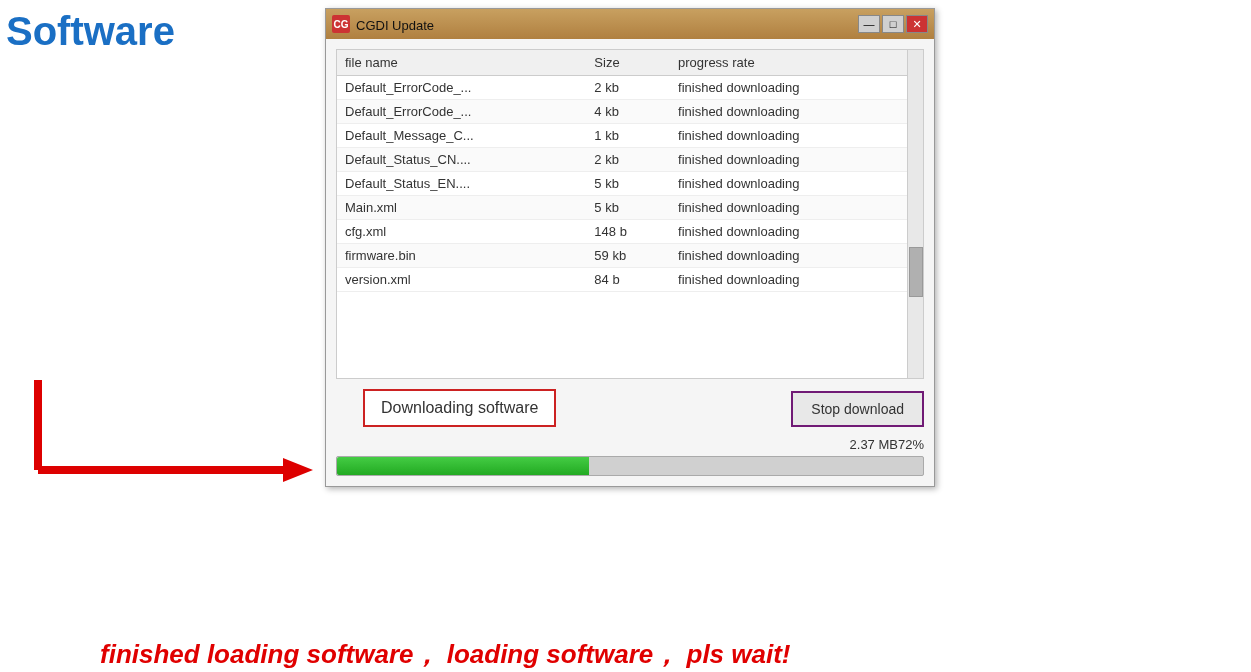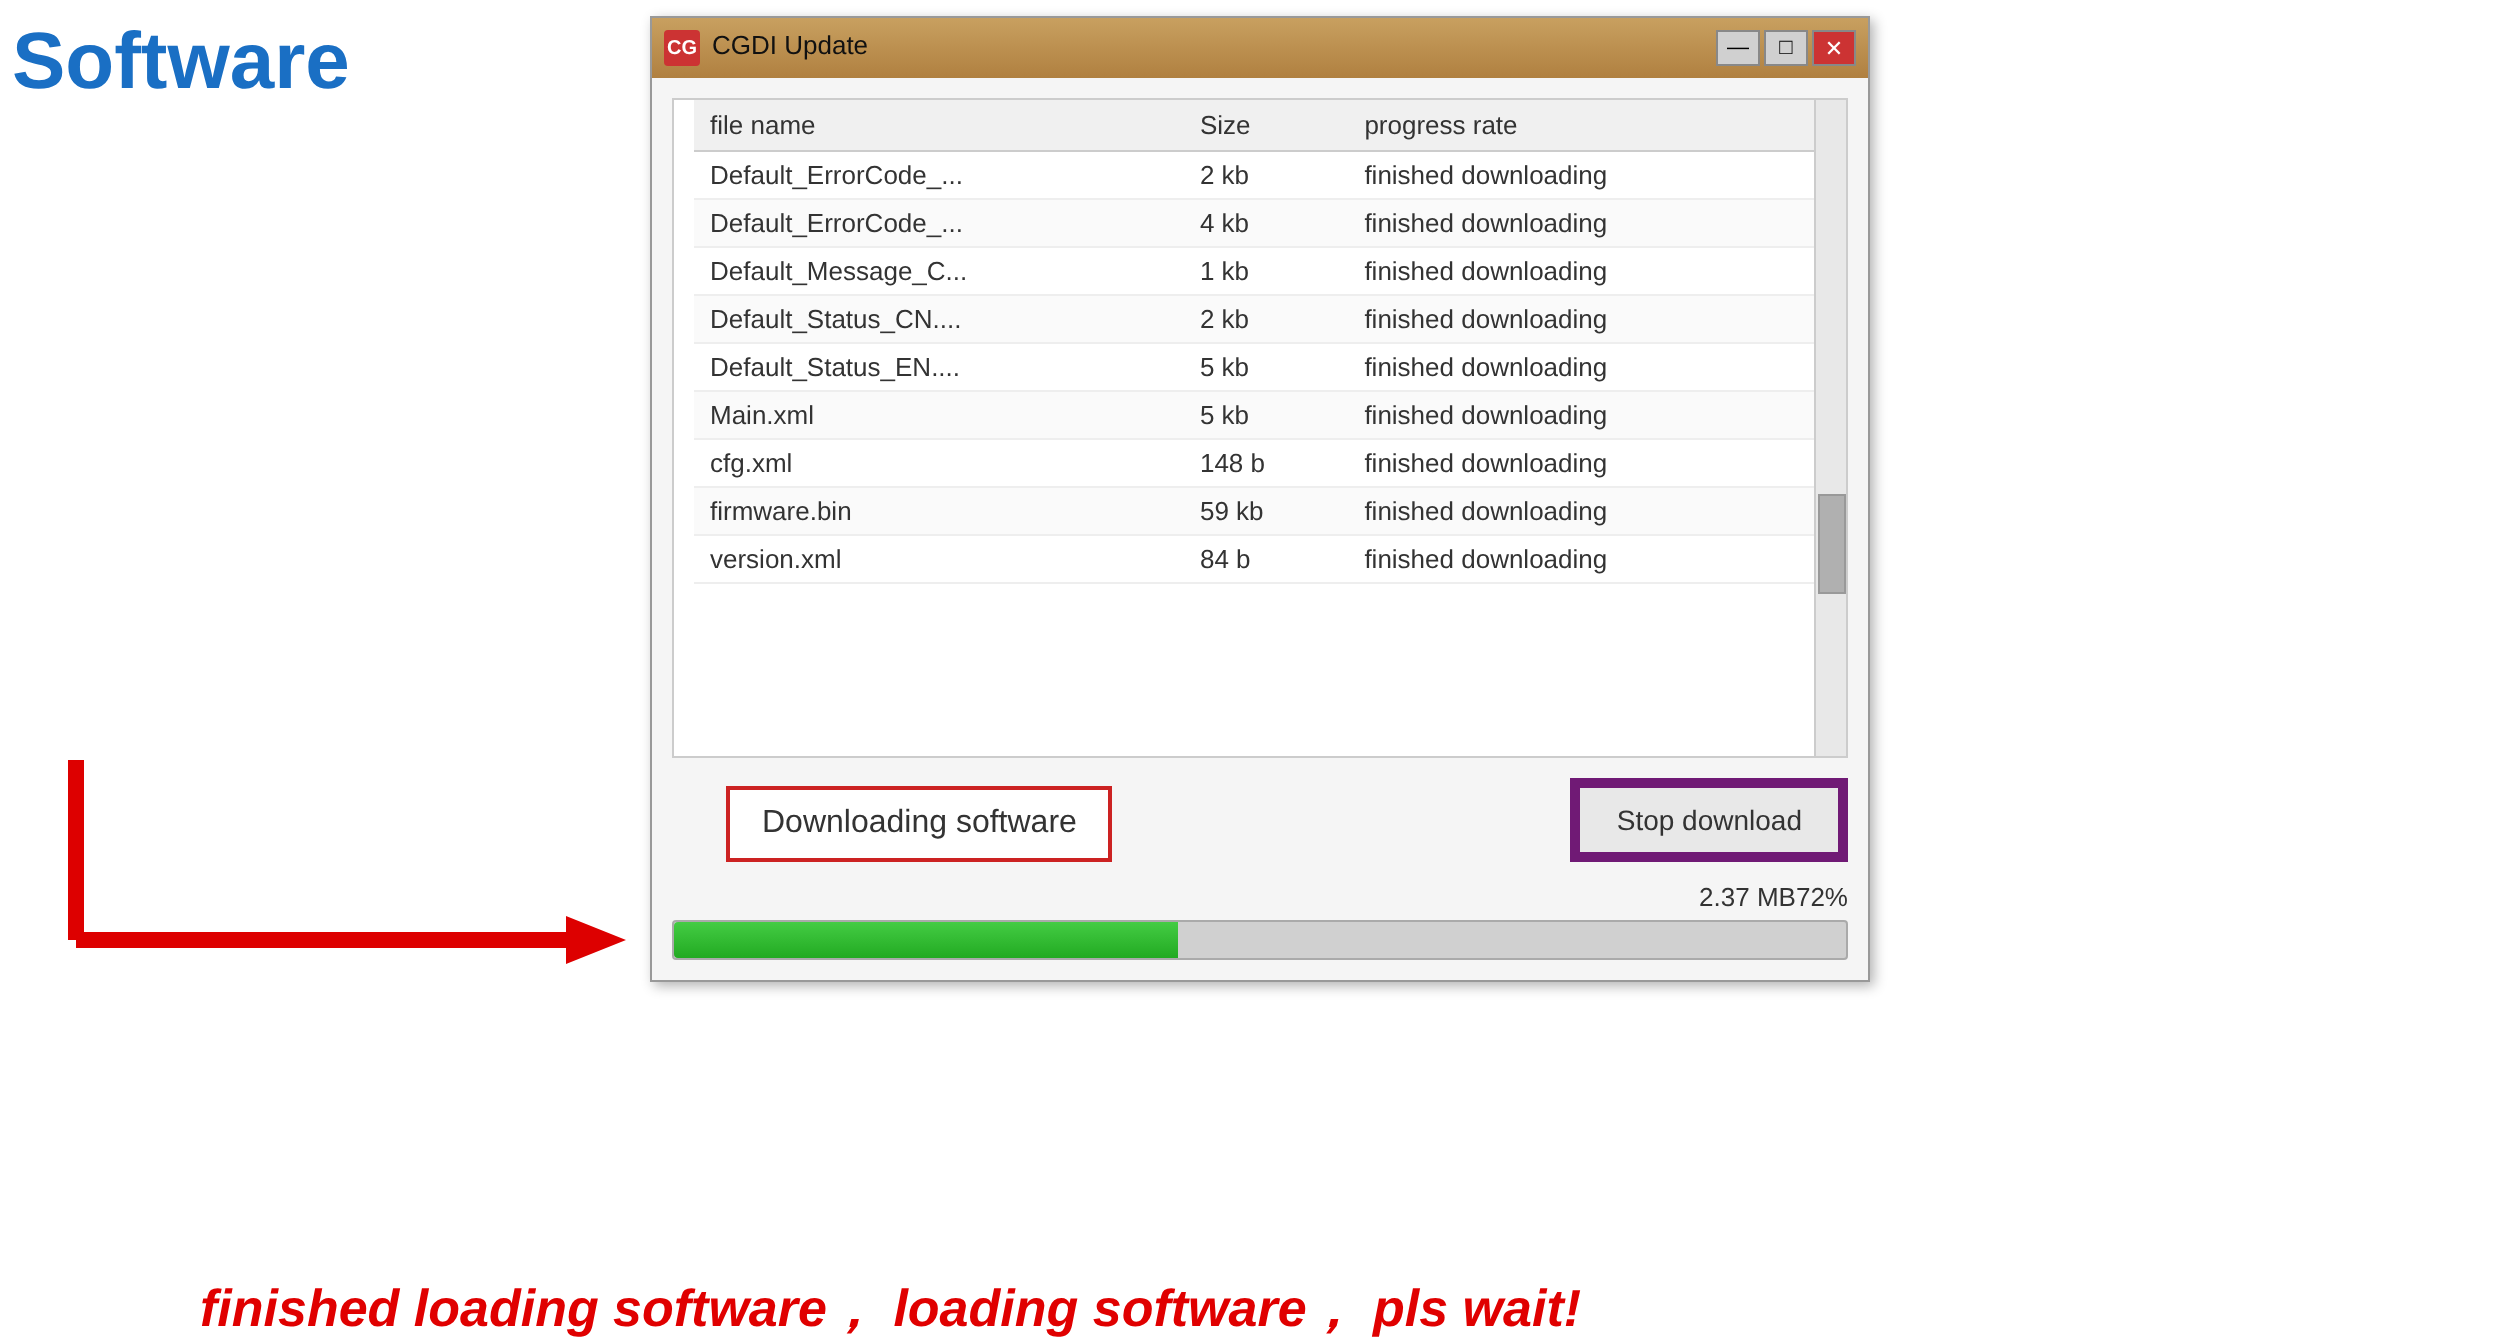--- a/index.html
+++ b/index.html
@@ -50,21 +50,21 @@
       height: 30px;
       background: linear-gradient(to bottom, #c8a060, #b08040);
       display: flex;
       align-items: center;
       justify-content: space-between;
       padding: 0 6px;
     }
 
     .title-bar-left {
       display: flex;
-      align-items: flex-start;
+      align-items: flex-end;
       gap: 6px;
     }
 
     .title-icon {
       width: 18px;
       height: 18px;
       background: #cc3333;
       border-radius: 2px;
       display: flex;
       align-items: center;
@@ -108,21 +108,20 @@
       padding: 10px;
     }
 
     
     .file-table-container {
       background: white;
       border: 1px solid #ccc;
       height: 330px;
       overflow: hidden;
       position: relative;
-      padding-left: 10px;
     }
 
     .file-table {
       width: 100%;
       border-collapse: collapse;
       font-size: 13px;
     }
 
     .file-table thead tr {
       background: #f0f0f0;
@@ -182,21 +181,21 @@
       border: 2px solid #cc2222;
       padding: 8px 16px;
       font-size: 16px;
       color: #333;
       background: white;
     }
 
     .stop-btn {
       padding: 8px 18px;
       background: #e8e8e8;
-      border: 5px solid #701a75;
+      border: 2px solid #701a75;
       font-size: 14px;
       cursor: pointer;
       color: #333;
     }
 
     
     .progress-section {
       margin-top: 8px;
     }
 

